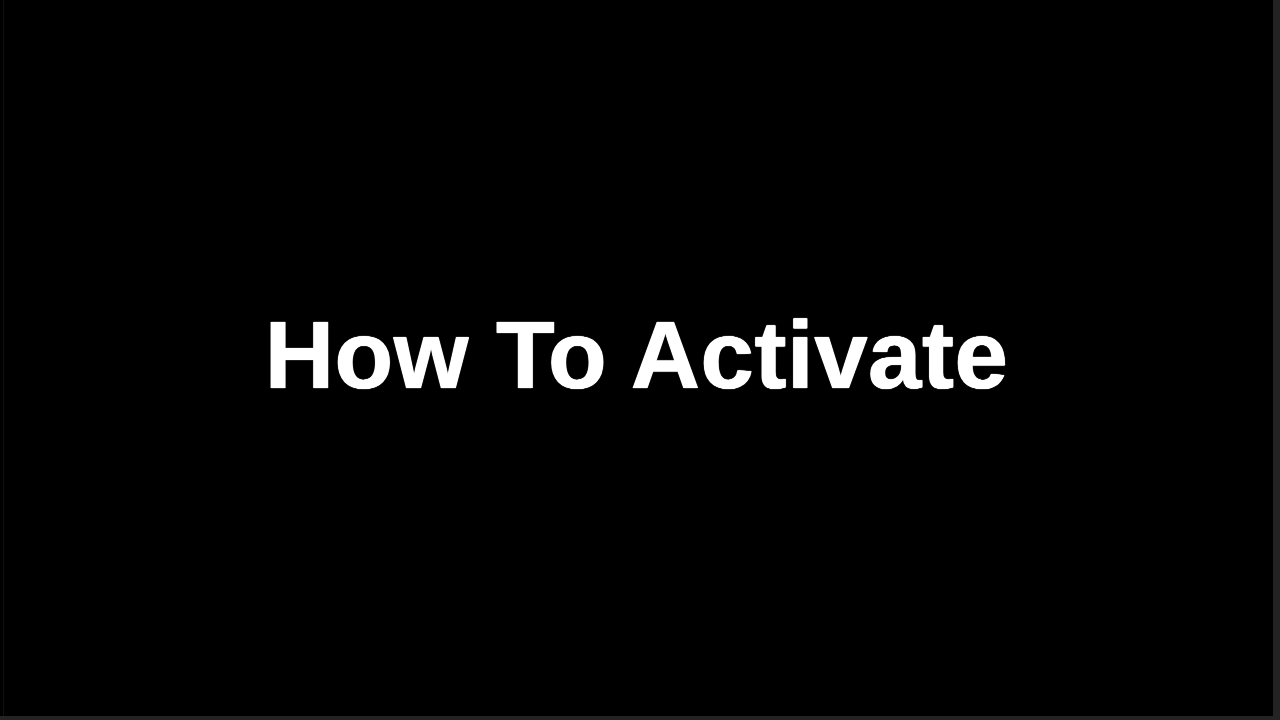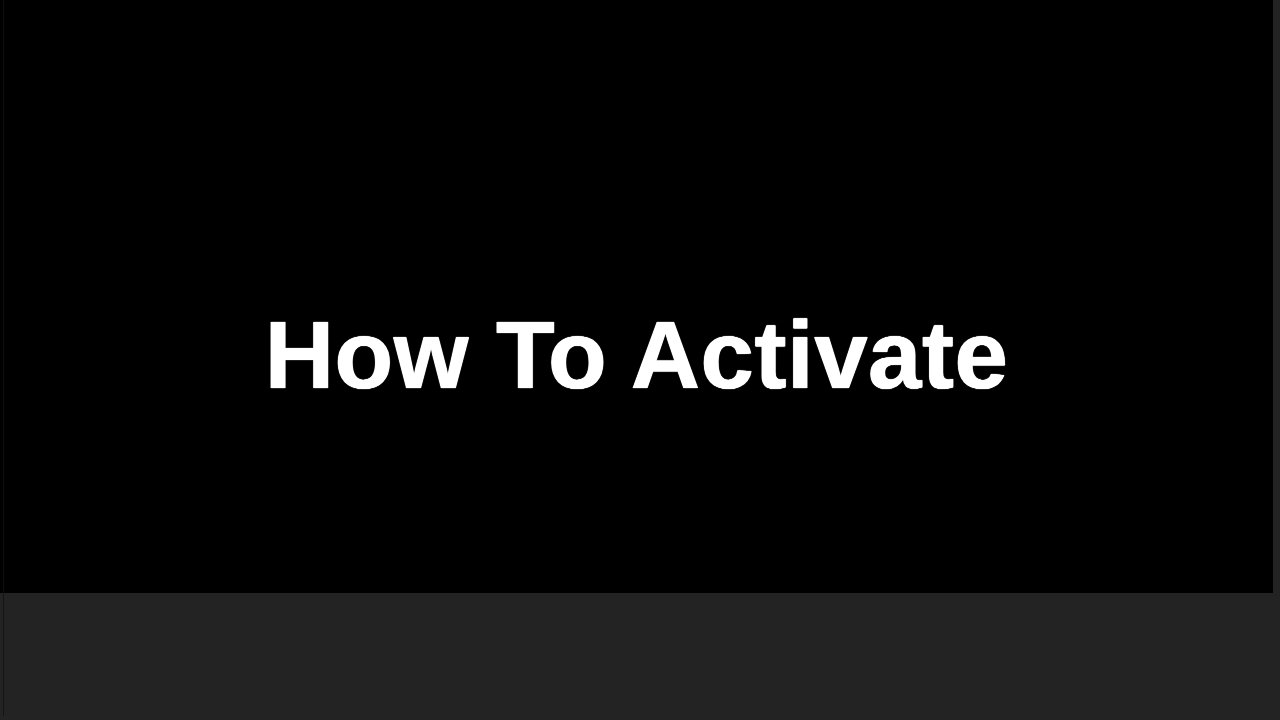--- a/index.html
+++ b/index.html
@@ -22,21 +22,21 @@
     background: #232323; 
     overflow: hidden;
   }
 
   
   #video-surface {
     position: absolute;
     left: 0px;
     top: 0px;
     width: 1273px;
-    height: 593px;
+    height: 716px;
     background: #000000;
   }
 
   
   #left-edge-seam {
     position: absolute;
     left: 3px;
     top: 0;
     width: 1px;
     height: 716px;

